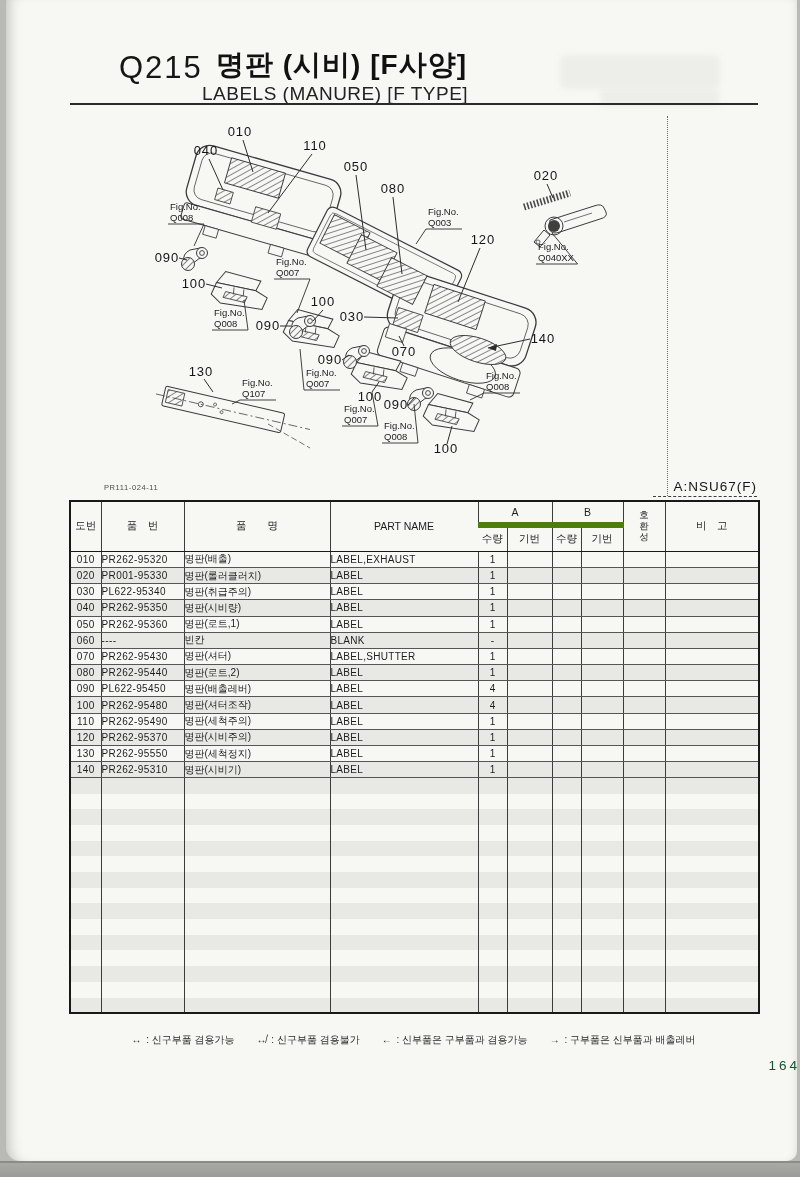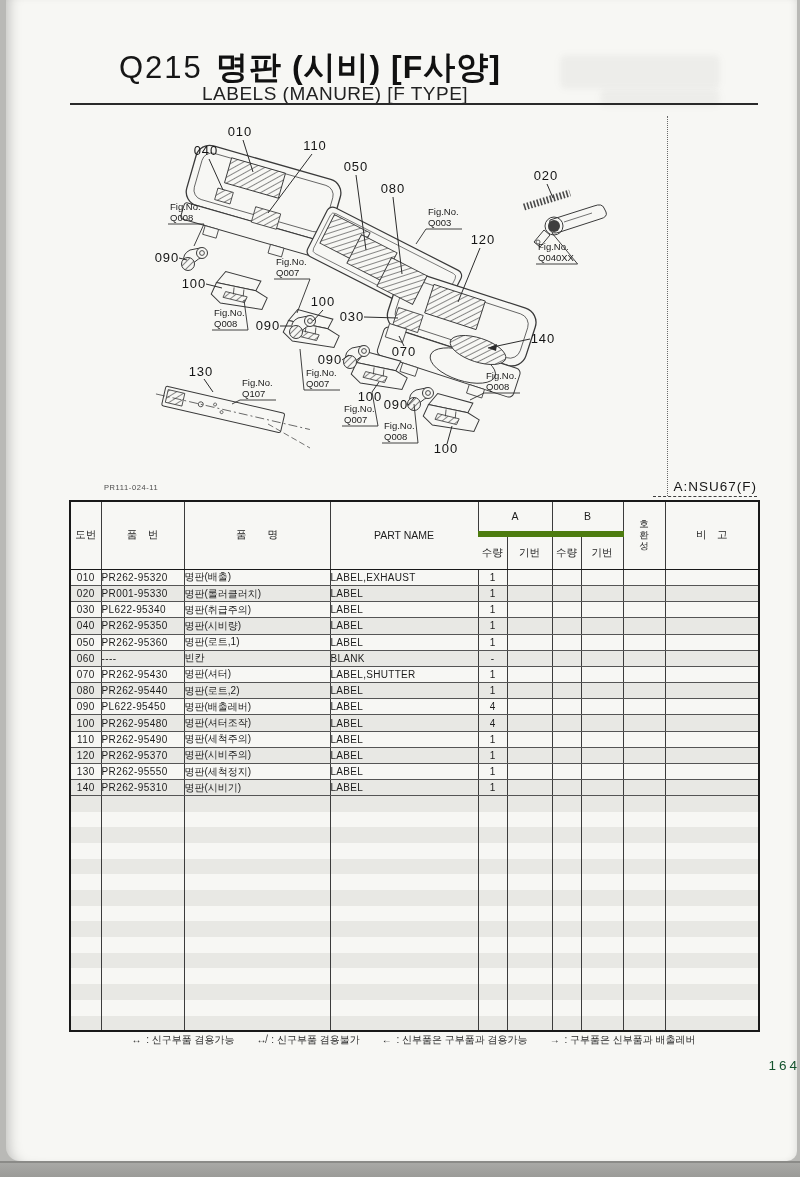--- a/index.html
+++ b/index.html
@@ -9,21 +9,21 @@
          background:#b9b9b6;}
   .paper{position:absolute;left:6px;top:0;width:791px;height:1161px;
          background:#f7f7f4;border-radius:0 0 10px 14px;
          box-shadow:inset 12px 0 14px -10px rgba(0,0,0,.25), inset -6px 0 8px -6px rgba(0,0,0,.12);}
   .bottom-band{position:absolute;left:0;top:1161px;width:800px;height:16px;
          background:linear-gradient(#a9a9a6,#9b9b98);border-top:2px solid #8b8b88;}
   .blob{position:absolute;background:rgba(90,90,80,.06);filter:blur(3px);border-radius:6px;}
 
   
   .sec-code{position:absolute;left:119px;top:50px;font-size:31px;letter-spacing:2px;color:#161616;}
-  .title-kr{position:absolute;left:216px;top:46px;font-size:32px;font-weight:bold;letter-spacing:1px;color:#111;}
+  .title-kr{position:absolute;left:216px;top:46px;font-size:28px;font-weight:bold;letter-spacing:1px;color:#111;}
   .title-en{position:absolute;left:202px;top:83px;font-size:19px;letter-spacing:.5px;color:#222;}
   .title-rule{position:absolute;left:70px;top:103px;width:688px;height:2px;background:#2a2a2a;}
 
   .drawing-code{position:absolute;left:104px;top:483px;font-size:7.5px;letter-spacing:.6px;color:#4a4a4a;}
   .model-code{position:absolute;right:43px;top:479px;font-size:13.5px;letter-spacing:1px;color:#161616;}
   .dotted-vline{position:absolute;left:667px;top:116px;height:380px;width:0;border-left:1.5px dotted #6a6a6a;}
   .dashed-underline{position:absolute;left:653px;top:496px;width:104px;height:0;border-top:1.5px dashed #3d3d3d;}
 
   
   .diagram{position:absolute;left:0;top:100px;width:800px;height:385px;}
@@ -44,21 +44,21 @@
   tbody.data tr{height:16.2px;}
   tbody.data td{border-bottom:1px solid #555;}
   tbody.blank tr{height:15.7px;}
   tbody.blank td{border-bottom:none;}
   tr.shade{background:#e8e8e4;}
   td.c-no{text-align:center;letter-spacing:.5px;}
   td.c-pn{padding-left:4px;letter-spacing:.4px;}
   td.c-nm{padding-left:5px;}
   td.c-en{padding-left:6px;letter-spacing:.3px;}
   td.c-q{text-align:center;}
-  .vtext{display:block;width:12px;margin:17px auto;line-height:1.15;font-size:9.5px;
+  .vtext{display:block;width:12px;margin:8px auto;line-height:1.15;font-size:9.5px;
          word-break:break-all;white-space:normal;text-align:center;}
 
   
   .legend{position:absolute;left:69px;top:1033px;width:689px;display:flex;
           justify-content:center;gap:22px;font-size:10px;color:#2a2a2a;}
   .legend .sym{margin-right:2px;}
   .page-num{position:absolute;left:0;top:1058px;width:800px;text-align:right;
             font-size:13.5px;letter-spacing:3px;color:#14532d;}
 </style>
 </head>

